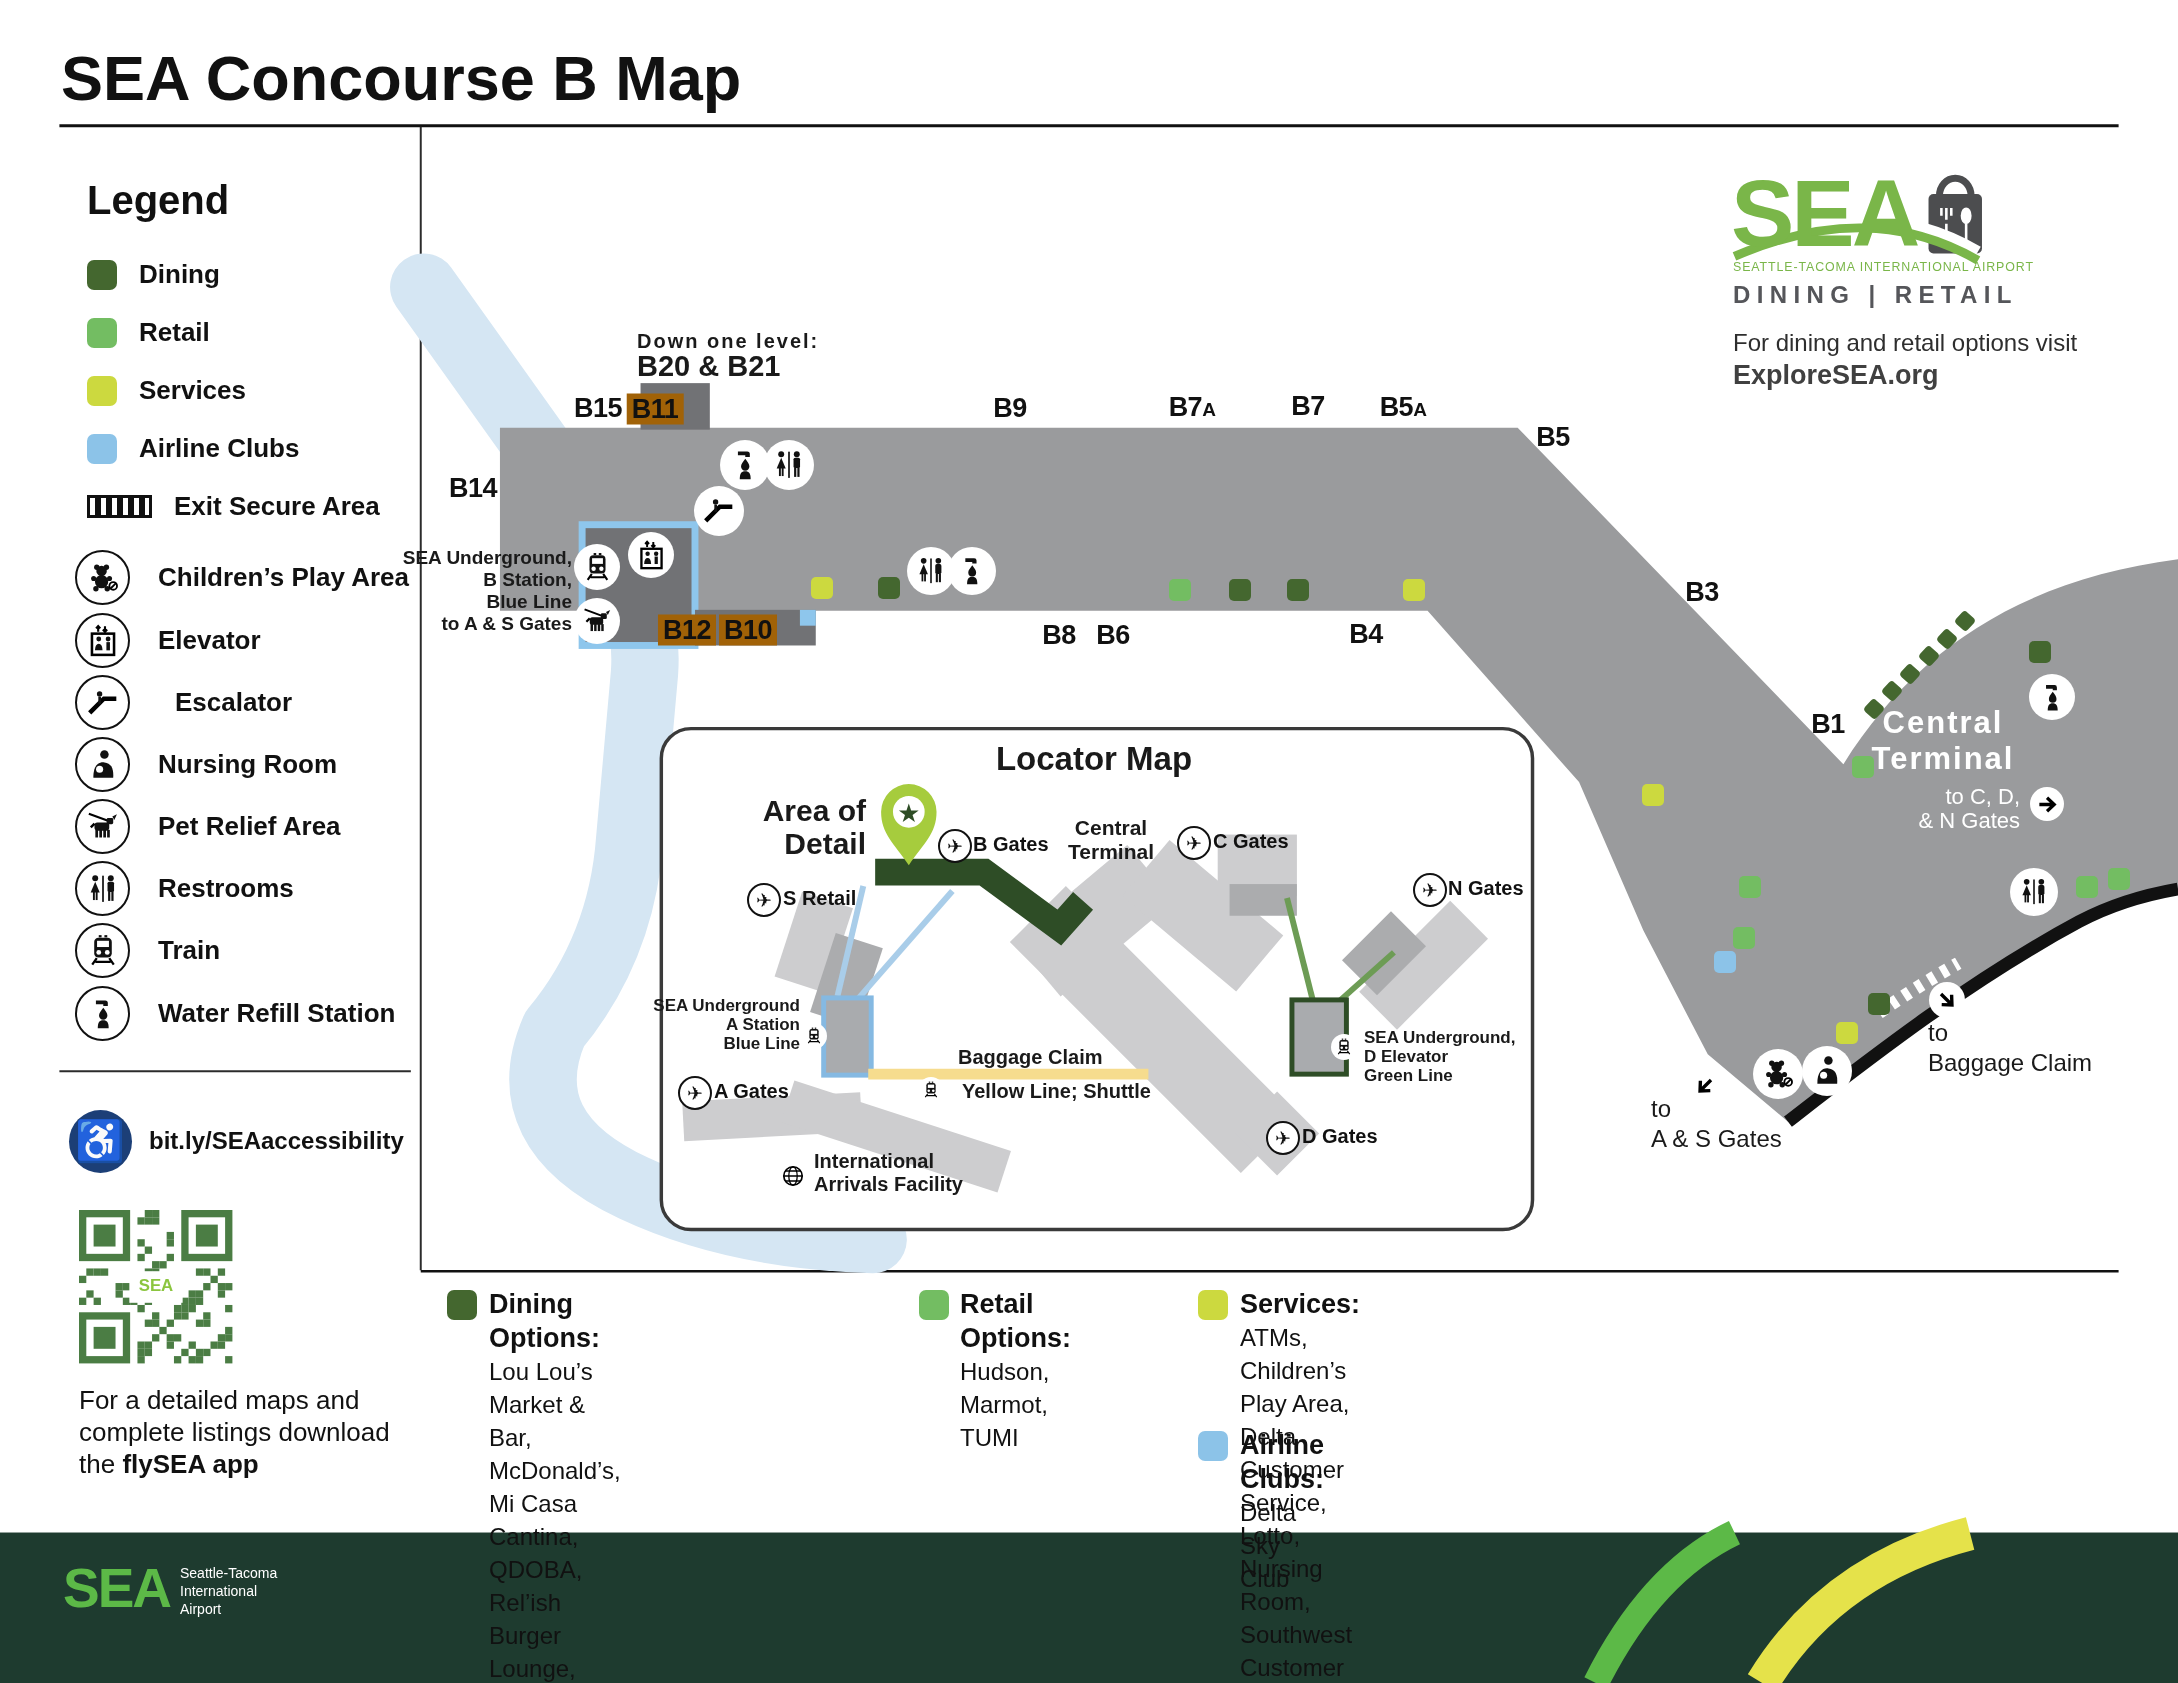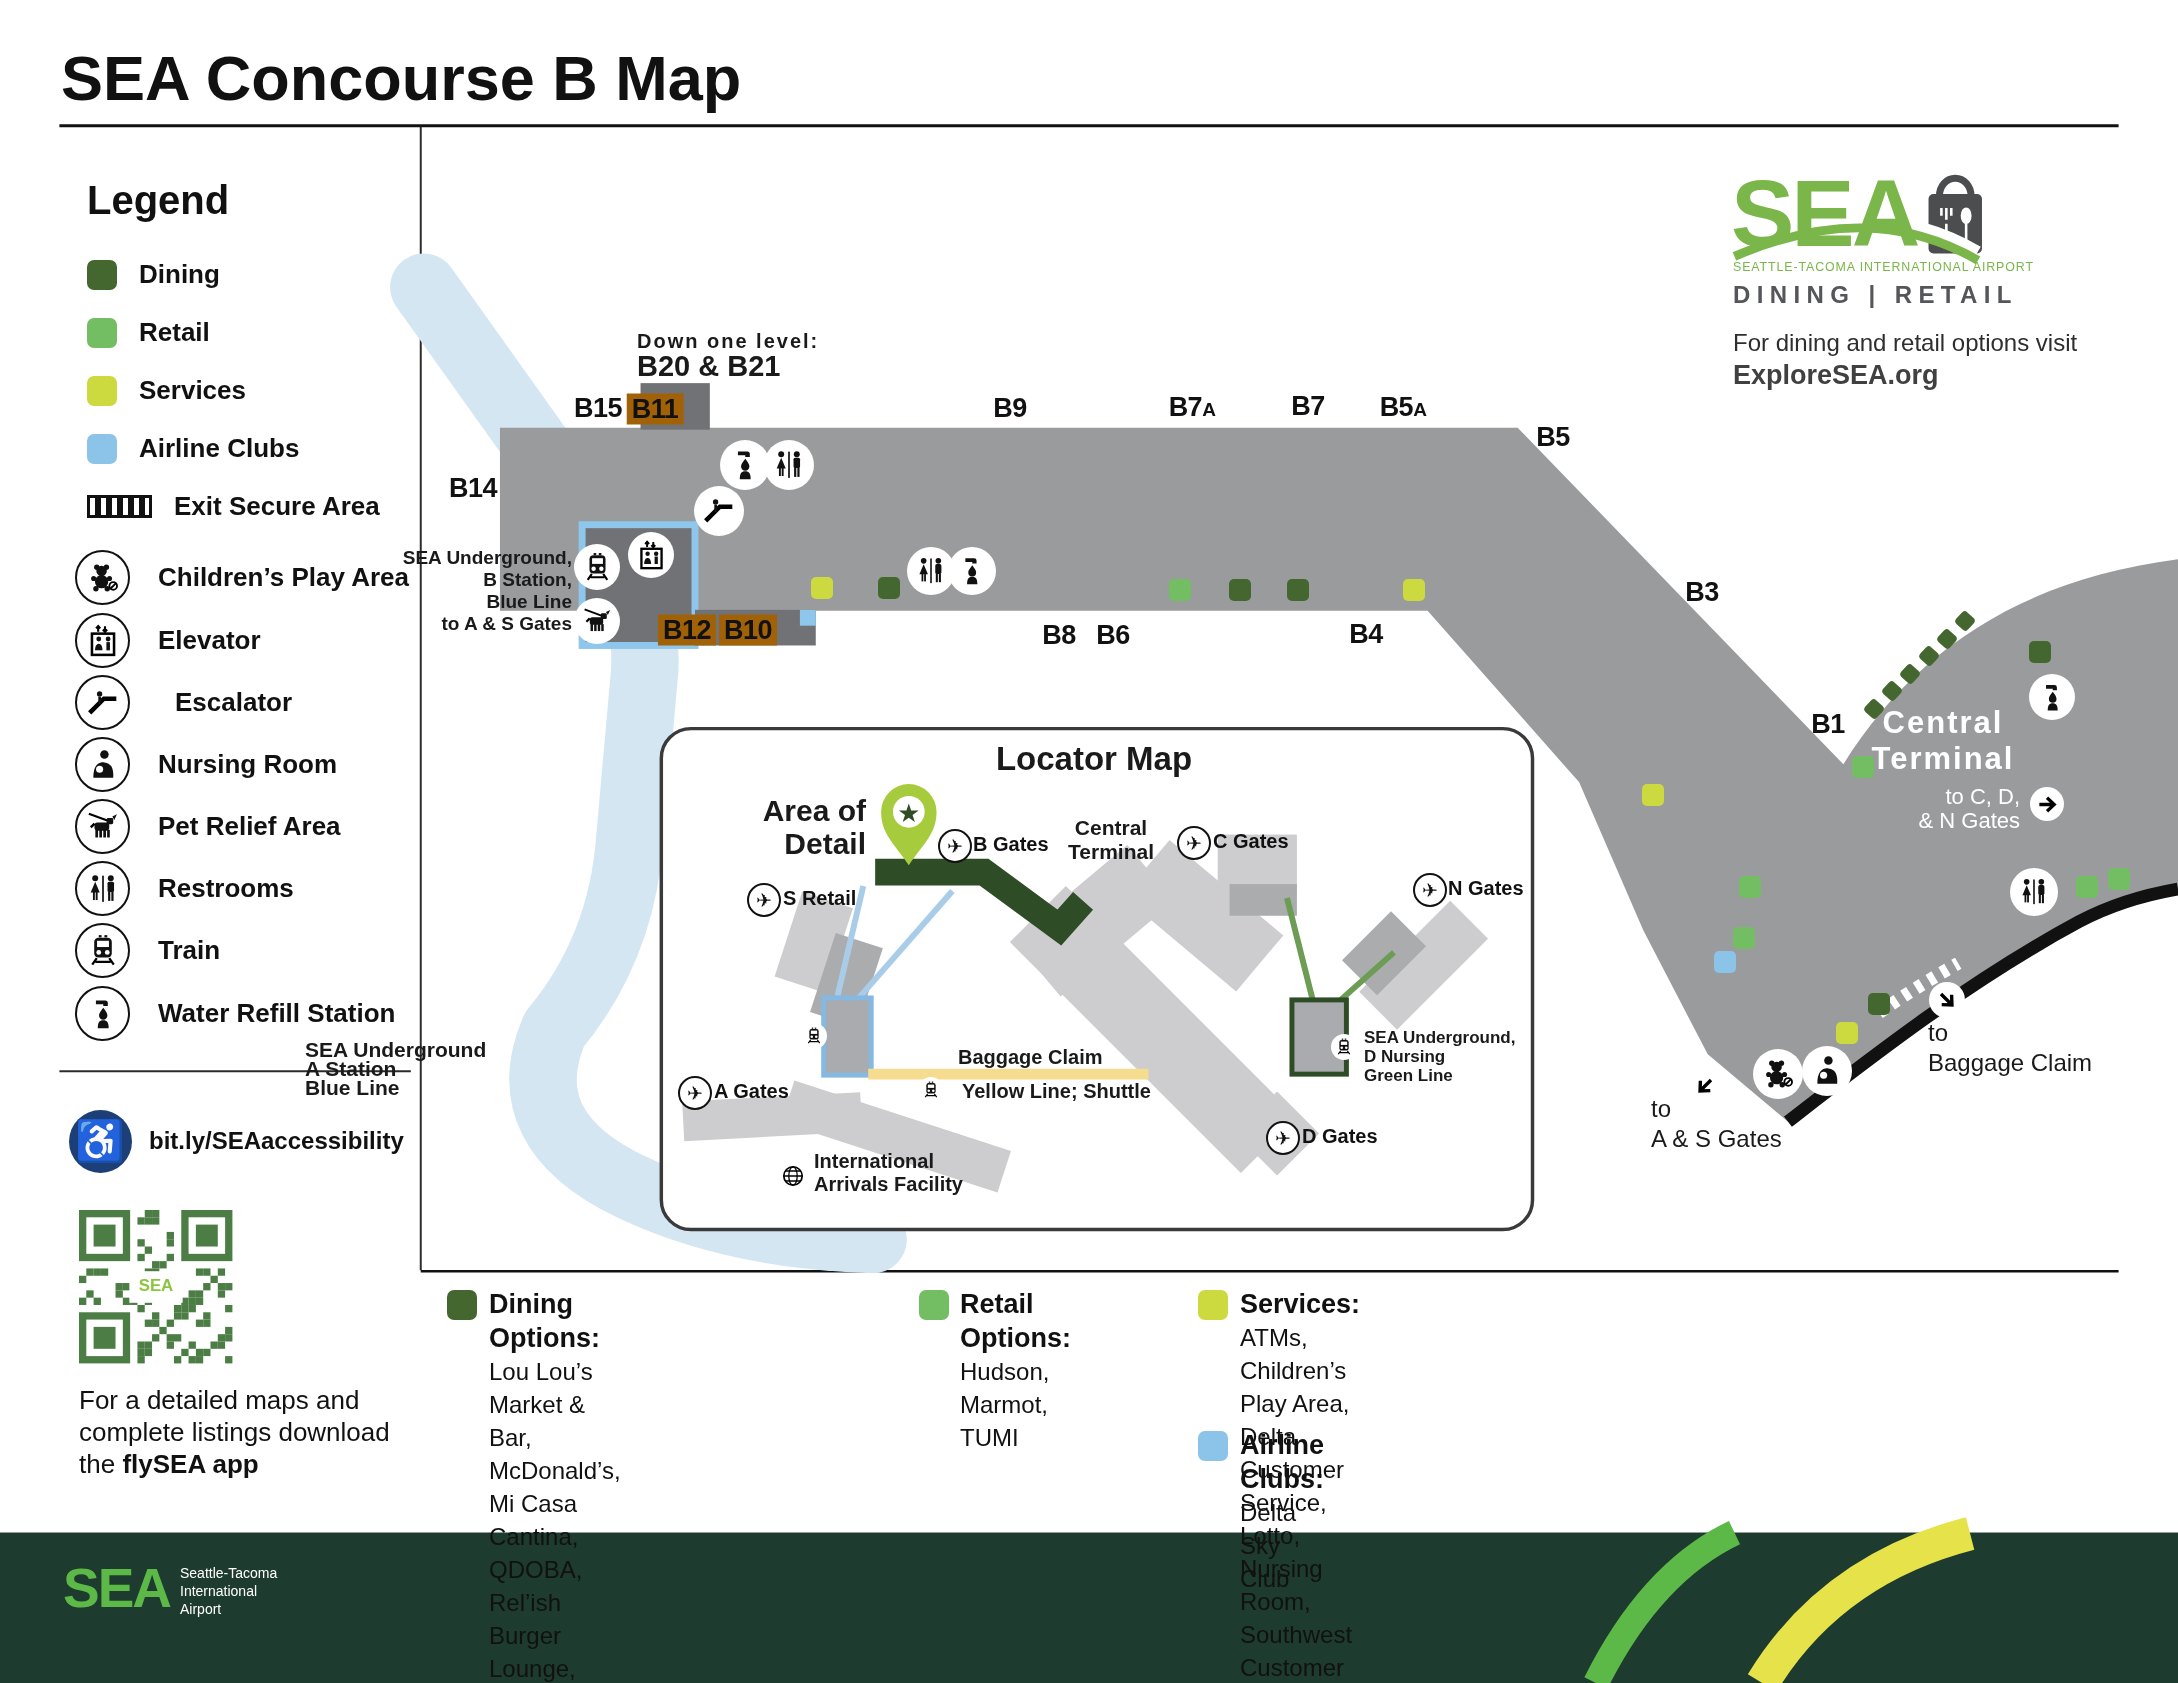--- a/index.html
+++ b/index.html
@@ -561,28 +561,28 @@
         <div>Locator Map</div>
       </div>
       <div class="note" style="font-size: 30px; font-weight: 700; line-height: 33px; top: 794px; left: 371px; width: 495px; text-align: right;">
         <div>Area of</div>
         <div>Detail</div>
       </div>
       <div class="note" style="font-size: 21px; font-weight: 700; line-height: 24px; top: 816px; left: 814px; width: 594px; text-align: center;">
         <div>Central</div>
         <div>Terminal</div>
       </div>
-      <div class="note" style="font-size: 21px; font-weight: 700; line-height: 19px; top: 1040px; left: 305px; width: 495px; ">
+      <div class="note" style="font-size: 17px; font-weight: 700; line-height: 19px; top: 996px; left: 305px; width: 495px; text-align: right;">
         <div>SEA Underground</div>
         <div>A Station</div>
         <div>Blue Line</div>
       </div>
       <div class="note" style="font-size: 17px; font-weight: 700; line-height: 19px; top: 1028px; left: 1364px;">
         <div>SEA Underground,</div>
-        <div>D Nursing</div>
+        <div>D Elevator</div>
         <div>Green Line</div>
       </div>
       <div class="note" style="font-size: 20px; font-weight: 700; line-height: 24px; top: 1045px; left: 958px;">
         <div>Baggage Claim</div>
       </div>
       <div class="note" style="font-size: 20px; font-weight: 700; line-height: 24px; top: 1079px; left: 962px;">
         <div>Yellow Line; Shuttle</div>
       </div>
       <div class="note" style="font-size: 20px; font-weight: 700; line-height: 23px; top: 1150px; left: 814px;">
         <div>International</div>

